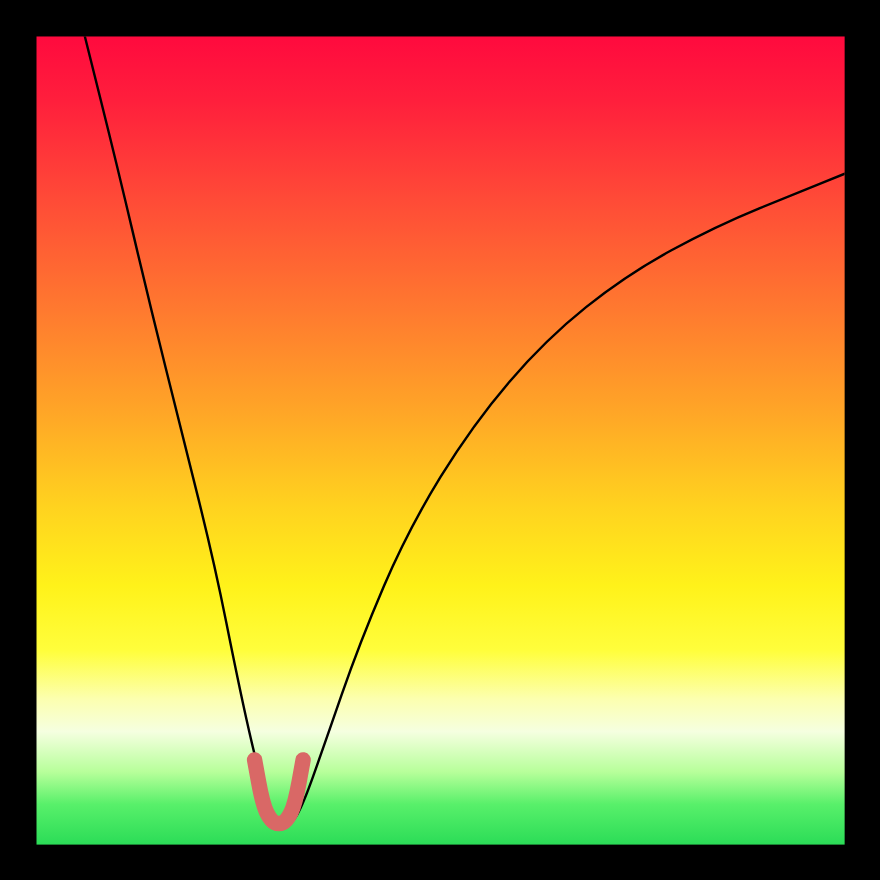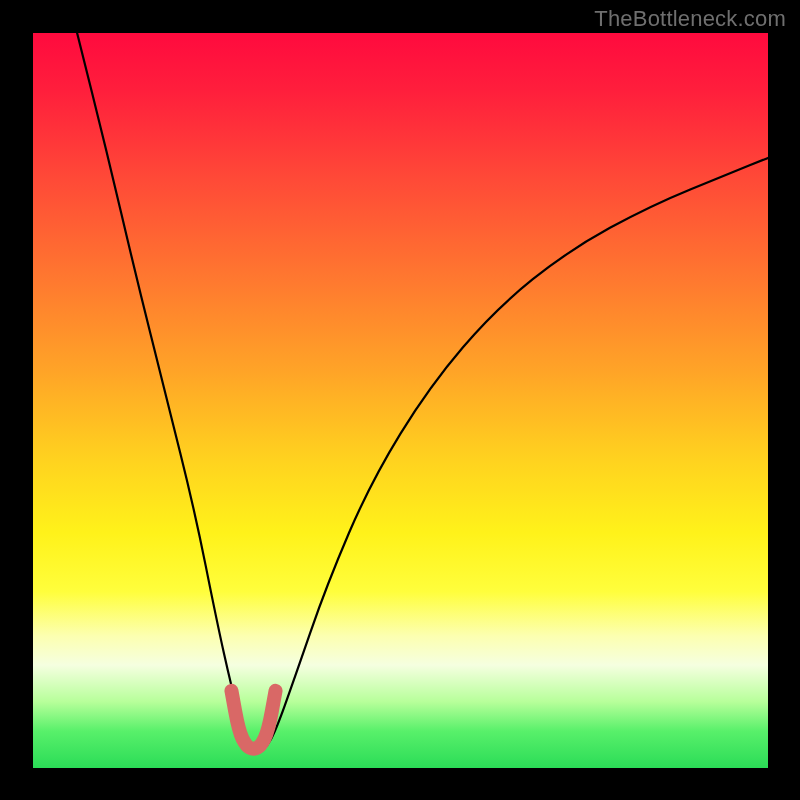--- a/index.html
+++ b/index.html
@@ -64,21 +64,20 @@
     width: 100%;
     height: 100%;
     z-index: 10;
   }
 </style>
 </head>
 <body>
 
 <div class="frame">
 
-  <div class="watermark">TheBottleneck.com</div>
 
   <div class="plot">
     <div class="gradient"></div>
 
     <svg class="curve" viewBox="0 0 735 735" preserveAspectRatio="none">
       <path fill="none" stroke="#000" stroke-width="2.2" stroke-linecap="round" stroke-linejoin="round" d="M 44.10 0.00 Q 44.10 0.00 58.80 58.80 Q 73.50 117.60 88.20 180.07 Q 102.90 242.55 117.60 301.35 Q 132.30 360.15 147.00 418.95 Q 161.70 477.75 172.72 532.88 Q 183.75 588.00 191.10 621.08 Q 198.45 654.15 203.96 674.36 Q 209.47 694.58 214.99 705.60 Q 220.50 716.63 226.01 716.99 Q 231.53 717.36 237.04 707.81 Q 242.55 698.25 251.74 672.52 Q 260.93 646.80 277.46 599.02 Q 294.00 551.25 316.05 499.80 Q 338.10 448.35 367.50 400.57 Q 396.90 352.80 429.98 314.21 Q 463.05 275.63 499.80 246.23 Q 536.55 216.83 576.97 194.78 Q 617.40 172.73 657.83 156.19 Q 698.25 139.65 716.63 132.30 T 735.00 124.95"></path>
       <path fill="none" stroke="#d96866" stroke-width="14" stroke-linecap="round" stroke-linejoin="round" d="M 198.45 657.83 Q 198.45 657.83 202.13 678.04 Q 205.80 698.25 209.47 705.60 Q 213.15 712.95 216.82 714.79 Q 220.50 716.63 224.18 714.79 Q 227.85 712.95 231.53 705.60 Q 235.20 698.25 238.88 678.04 T 242.55 657.83"></path>
     </svg>
   </div>
 

